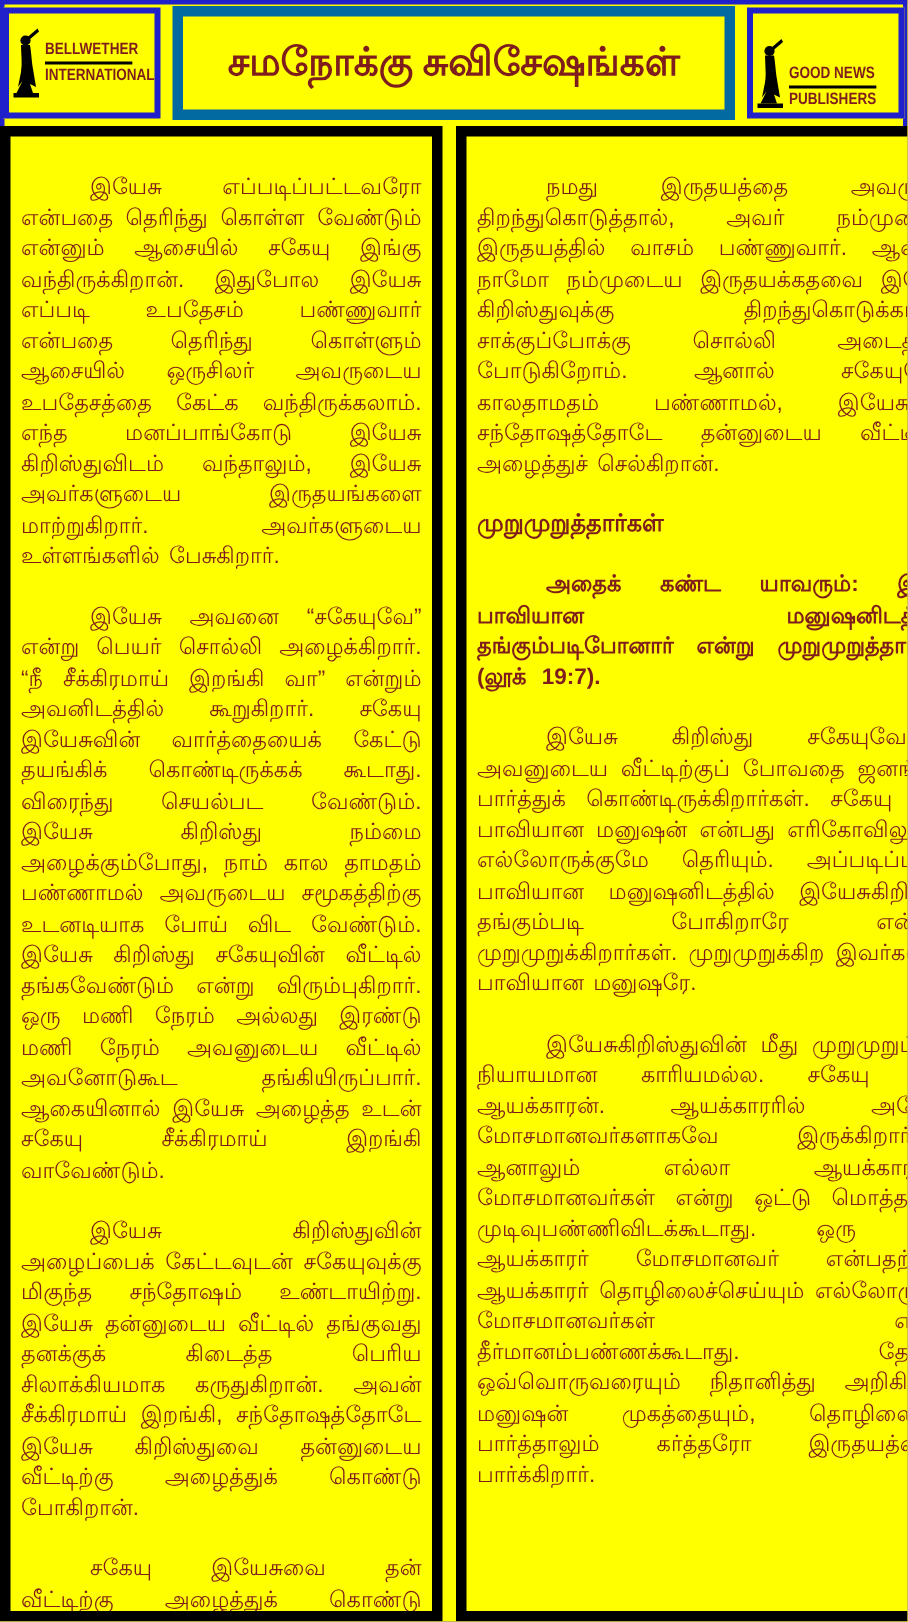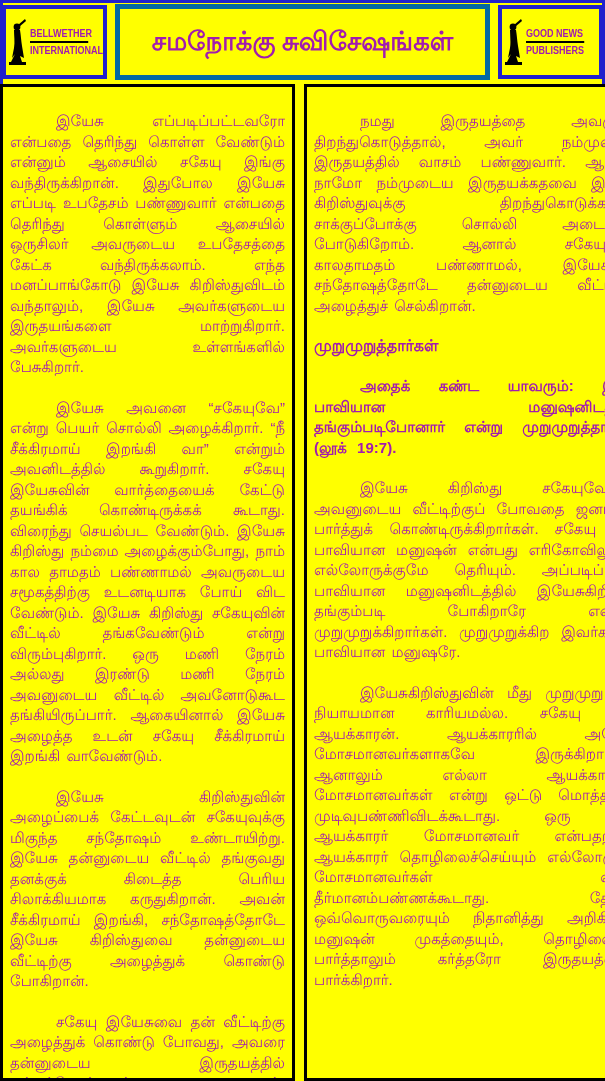--- a/index.html
+++ b/index.html
@@ -1,55 +1,55 @@
 <!DOCTYPE html>
 <html><head>
 <meta charset="utf-8">
 <style>
   html,body { margin:0; padding:0; background:#888; }
   .page {
     position:relative; width:605px; height:1081px;
     background:#FFFF00; overflow:hidden;
-    font-family:"Liberation Sans", sans-serif; color:#a21caf;
+    font-family:"Liberation Sans", sans-serif; color:#7f1d1d;
   }
   .topbar { position:absolute; top:0; left:0; width:605px; height:3px; background:#2121CC; }
   .sidebar-strip { position:absolute; top:0; width:3px; height:84px; background:#2121CC; }
   .strip-left { left:0; } .strip-right { right:0; }
 
   .logo-box {
     position:absolute; top:5px; height:74px; box-sizing:border-box;
     background:#FFFF00; border:4px solid #2121CC;
     display:flex; align-items:center; justify-content:center; gap:2px; padding:2px;
   }
   .logo-left  { left:2px;  width:105px; }
-  .logo-right { left:498px; width:105px; }
+  .logo-right { left:498px; width:105px;align-items:flex-end; }
   .logo-icon { flex:0 0 auto; display:block; line-height:0; }
   .logo-text { display:flex; flex-direction:column; min-width:0; }
   .logo-line1, .logo-line2 {
     font-weight:bold; font-size:11px; line-height:13px; white-space:nowrap;
     transform:scaleX(0.82); transform-origin:left center; letter-spacing:0px;
   }
   .logo-line1 { border-bottom:2px solid #000; padding-bottom:1px; margin-bottom:1px; }
 
   .title-box {
     position:absolute; top:4px; left:115px; width:375px; height:76px; box-sizing:border-box;
-    border:5px solid #0369a1; background:#FFFF00;
+    border:7px solid #0369a1; background:#FFFF00;
     display:flex; flex-direction:column; align-items:center; justify-content:center;
   }
   .title-tamil {
     font-family:"Liberation Serif", serif;
     font-size:26px; font-weight:bold; line-height:30px; white-space:nowrap;
   }
   .title-english {
     font-size:19px; font-weight:bold; letter-spacing:1px; margin-top:3px; white-space:nowrap;
   }
 
   .column {
     position:absolute; top:84px; height:997px; box-sizing:border-box;
-    border:3px solid #000000; background:#FFFF00;
+    border:7px solid #000000; background:#FFFF00;
     padding:24px 7px 5px 7px; overflow:hidden;
   }
   .col-left  { left:0px;   width:295px; }
   .col-right { left:304px; width:345px; }
 
   .body-para {
     margin:0 0 20px 0; text-align:justify; text-indent:46px;
     font-size:15px; line-height:20.5px; word-spacing:2px;
   }
   .body-para:last-child { margin-bottom:2px; }

